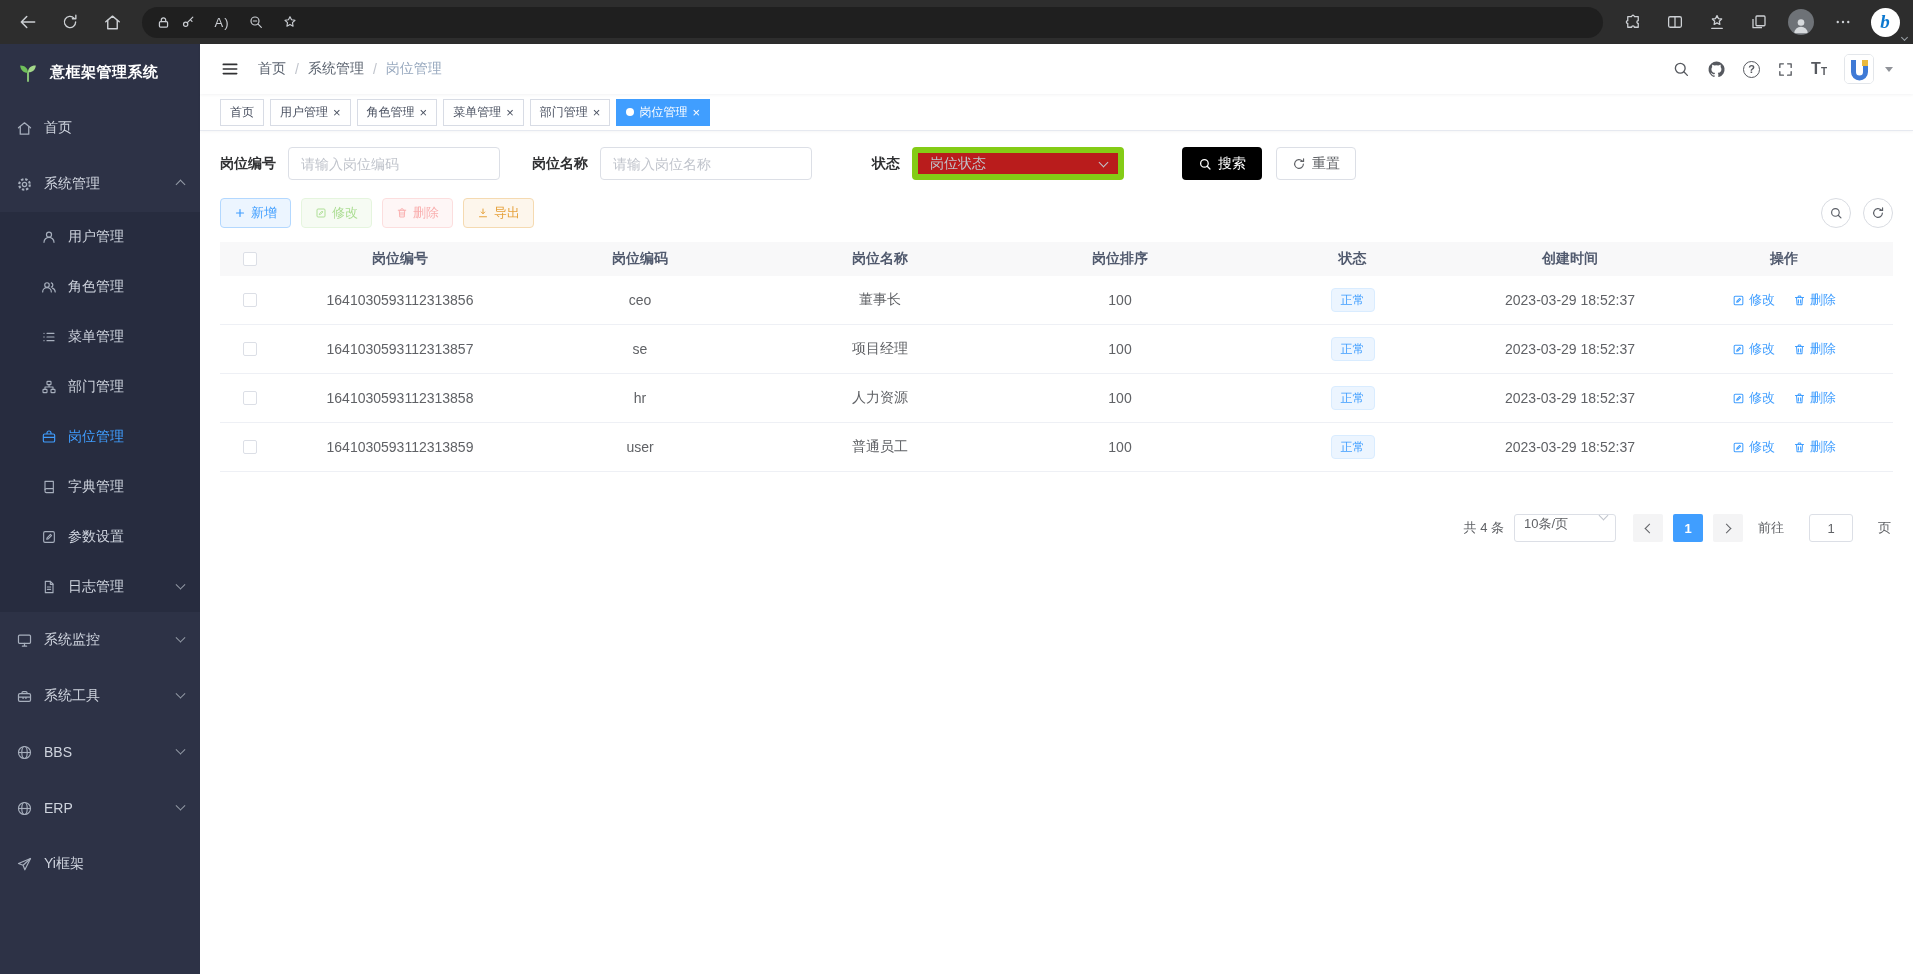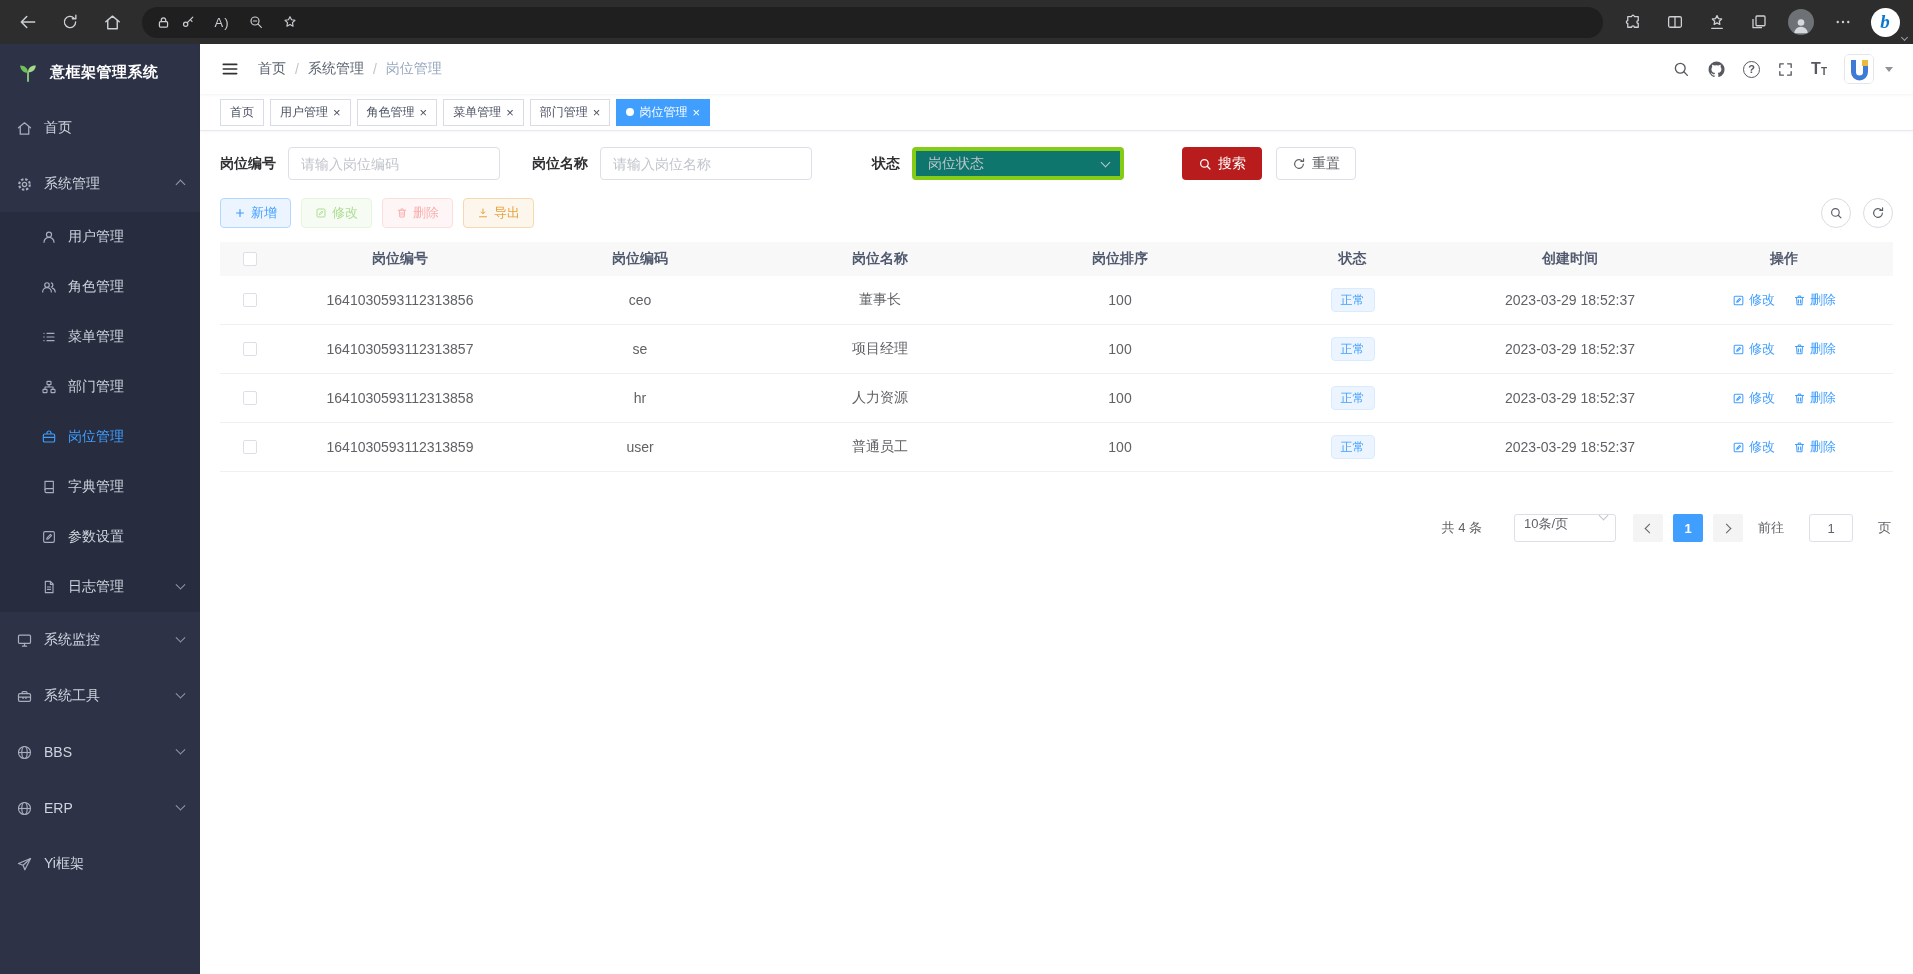--- a/index.html
+++ b/index.html
@@ -62,24 +62,24 @@
 
   
   #content{flex:1;padding:16px 20px;background:#fff;overflow:hidden}
 
   .filter-row{display:flex;align-items:center;margin-bottom:18px}
   .f-group{display:flex;align-items:center;margin-right:32px}
   .f-group.status{margin-left:28px}
   .f-label{font-size:14px;font-weight:700;color:#303133;margin-right:12px;white-space:nowrap}
   .f-input{width:212px;height:33px;border:1px solid #dcdfe6;border-radius:4px;padding:0 12px;font-size:14px;color:#606266;outline:none;background:#fff}
   .f-input::placeholder{color:#c0c4cc}
-  .f-select{width:212px;height:33px;border:4px solid #84cc16;border-radius:4px;display:flex;align-items:center;justify-content:space-between;padding:0 11px 0 12px;font-size:14px;color:#c0c4cc;cursor:pointer;background:#0f766e}
+  .f-select{width:212px;height:33px;border:6px solid #84cc16;border-radius:4px;display:flex;align-items:center;justify-content:space-between;padding:0 11px 0 12px;font-size:14px;color:#c0c4cc;cursor:pointer;background:#b91c1c}
   .sel-chev{width:7px;height:7px;border-right:1.5px solid #c0c4cc;border-bottom:1.5px solid #c0c4cc;transform:rotate(45deg);margin-top:-3px}
   .btn{height:33px;border-radius:4px;display:inline-flex;align-items:center;gap:6px;font-size:14px;padding:0 15px;cursor:pointer;border:1px solid transparent;white-space:nowrap}
-  .btn-primary{background:#b91c1c;color:#fff;margin-left:26px}
+  .btn-primary{background:#000000;color:#fff;margin-left:26px}
   .btn-default{background:#fff;border-color:#dcdfe6;color:#606266;margin-left:14px}
 
   .toolbar{display:flex;align-items:center;gap:10px;margin-bottom:14px}
   .tbtn{height:30px;padding:0 13px;border-radius:4px;font-size:13px;display:inline-flex;align-items:center;gap:5px;border:1px solid;cursor:pointer;white-space:nowrap}
   .tbtn.add{background:#ecf5ff;border-color:#b3d8ff;color:#409eff}
   .tbtn.edit{background:#f0f9eb;border-color:#d1edc4;color:#67c23a;opacity:.55;cursor:not-allowed}
   .tbtn.del{background:#fef0f0;border-color:#fbc4c4;color:#f56c6c;opacity:.55;cursor:not-allowed}
   .tbtn.exp{background:#fdf6ec;border-color:#f5dab1;color:#e6a23c}
   .tool-right{margin-left:auto;display:flex;gap:12px}
   .circle-btn{width:30px;height:30px;border-radius:50%;border:1px solid #d9dce2;background:#fff;display:flex;align-items:center;justify-content:center;color:#5a5e66;cursor:pointer}
@@ -96,21 +96,21 @@
   .col-status{width:225px}
   .col-time{width:210px}
   .col-op{flex:1}
   .cb{width:14px;height:14px;border:1px solid #dcdfe6;border-radius:2px;background:#fff;cursor:pointer;display:inline-block}
   .status-tag{height:24px;padding:0 9px;display:inline-flex;align-items:center;background:#ecf5ff;border:1px solid #d9ecff;color:#409eff;border-radius:4px;font-size:12px}
   .op-link{display:inline-flex;align-items:center;gap:4px;color:#409eff;font-size:13px;cursor:pointer;white-space:nowrap}
   .op-link + .op-link{margin-left:18px}
 
   
   .pager{display:flex;align-items:center;justify-content:flex-end;margin-top:42px;font-size:13px;color:#606266;padding-right:2px}
-  .pg-total{margin-right:32px;white-space:nowrap}
+  .pg-total{margin-right:10px;white-space:nowrap}
   .pg-size{width:102px;height:28px;border:1px solid #dcdfe6;border-radius:3px;display:flex;justify-content:space-between;padding:0 8px 0 9px;margin-right:12px;cursor:pointer;white-space:nowrap}
   .pg-btn{min-width:30px;height:28px;border-radius:2px;background:#f4f4f5;display:flex;align-items:center;justify-content:center;margin:0 5px;cursor:pointer}
   .pg-btn.current{background:#409eff;color:#fff;font-weight:700}
   .arr{width:7px;height:7px;border-right:1.6px solid #606266;border-bottom:1.6px solid #606266}
   .arr.left{transform:rotate(135deg);margin-left:3px}
   .arr.right{transform:rotate(-45deg);margin-right:3px}
   .pg-goto{display:flex;align-items:center;gap:25px;margin-left:10px;white-space:nowrap}
   .pg-input{width:44px;height:28px;border:1px solid #dcdfe6;border-radius:3px;text-align:center;font-size:13px;color:#606266;outline:none}
 </style>
 </head>

